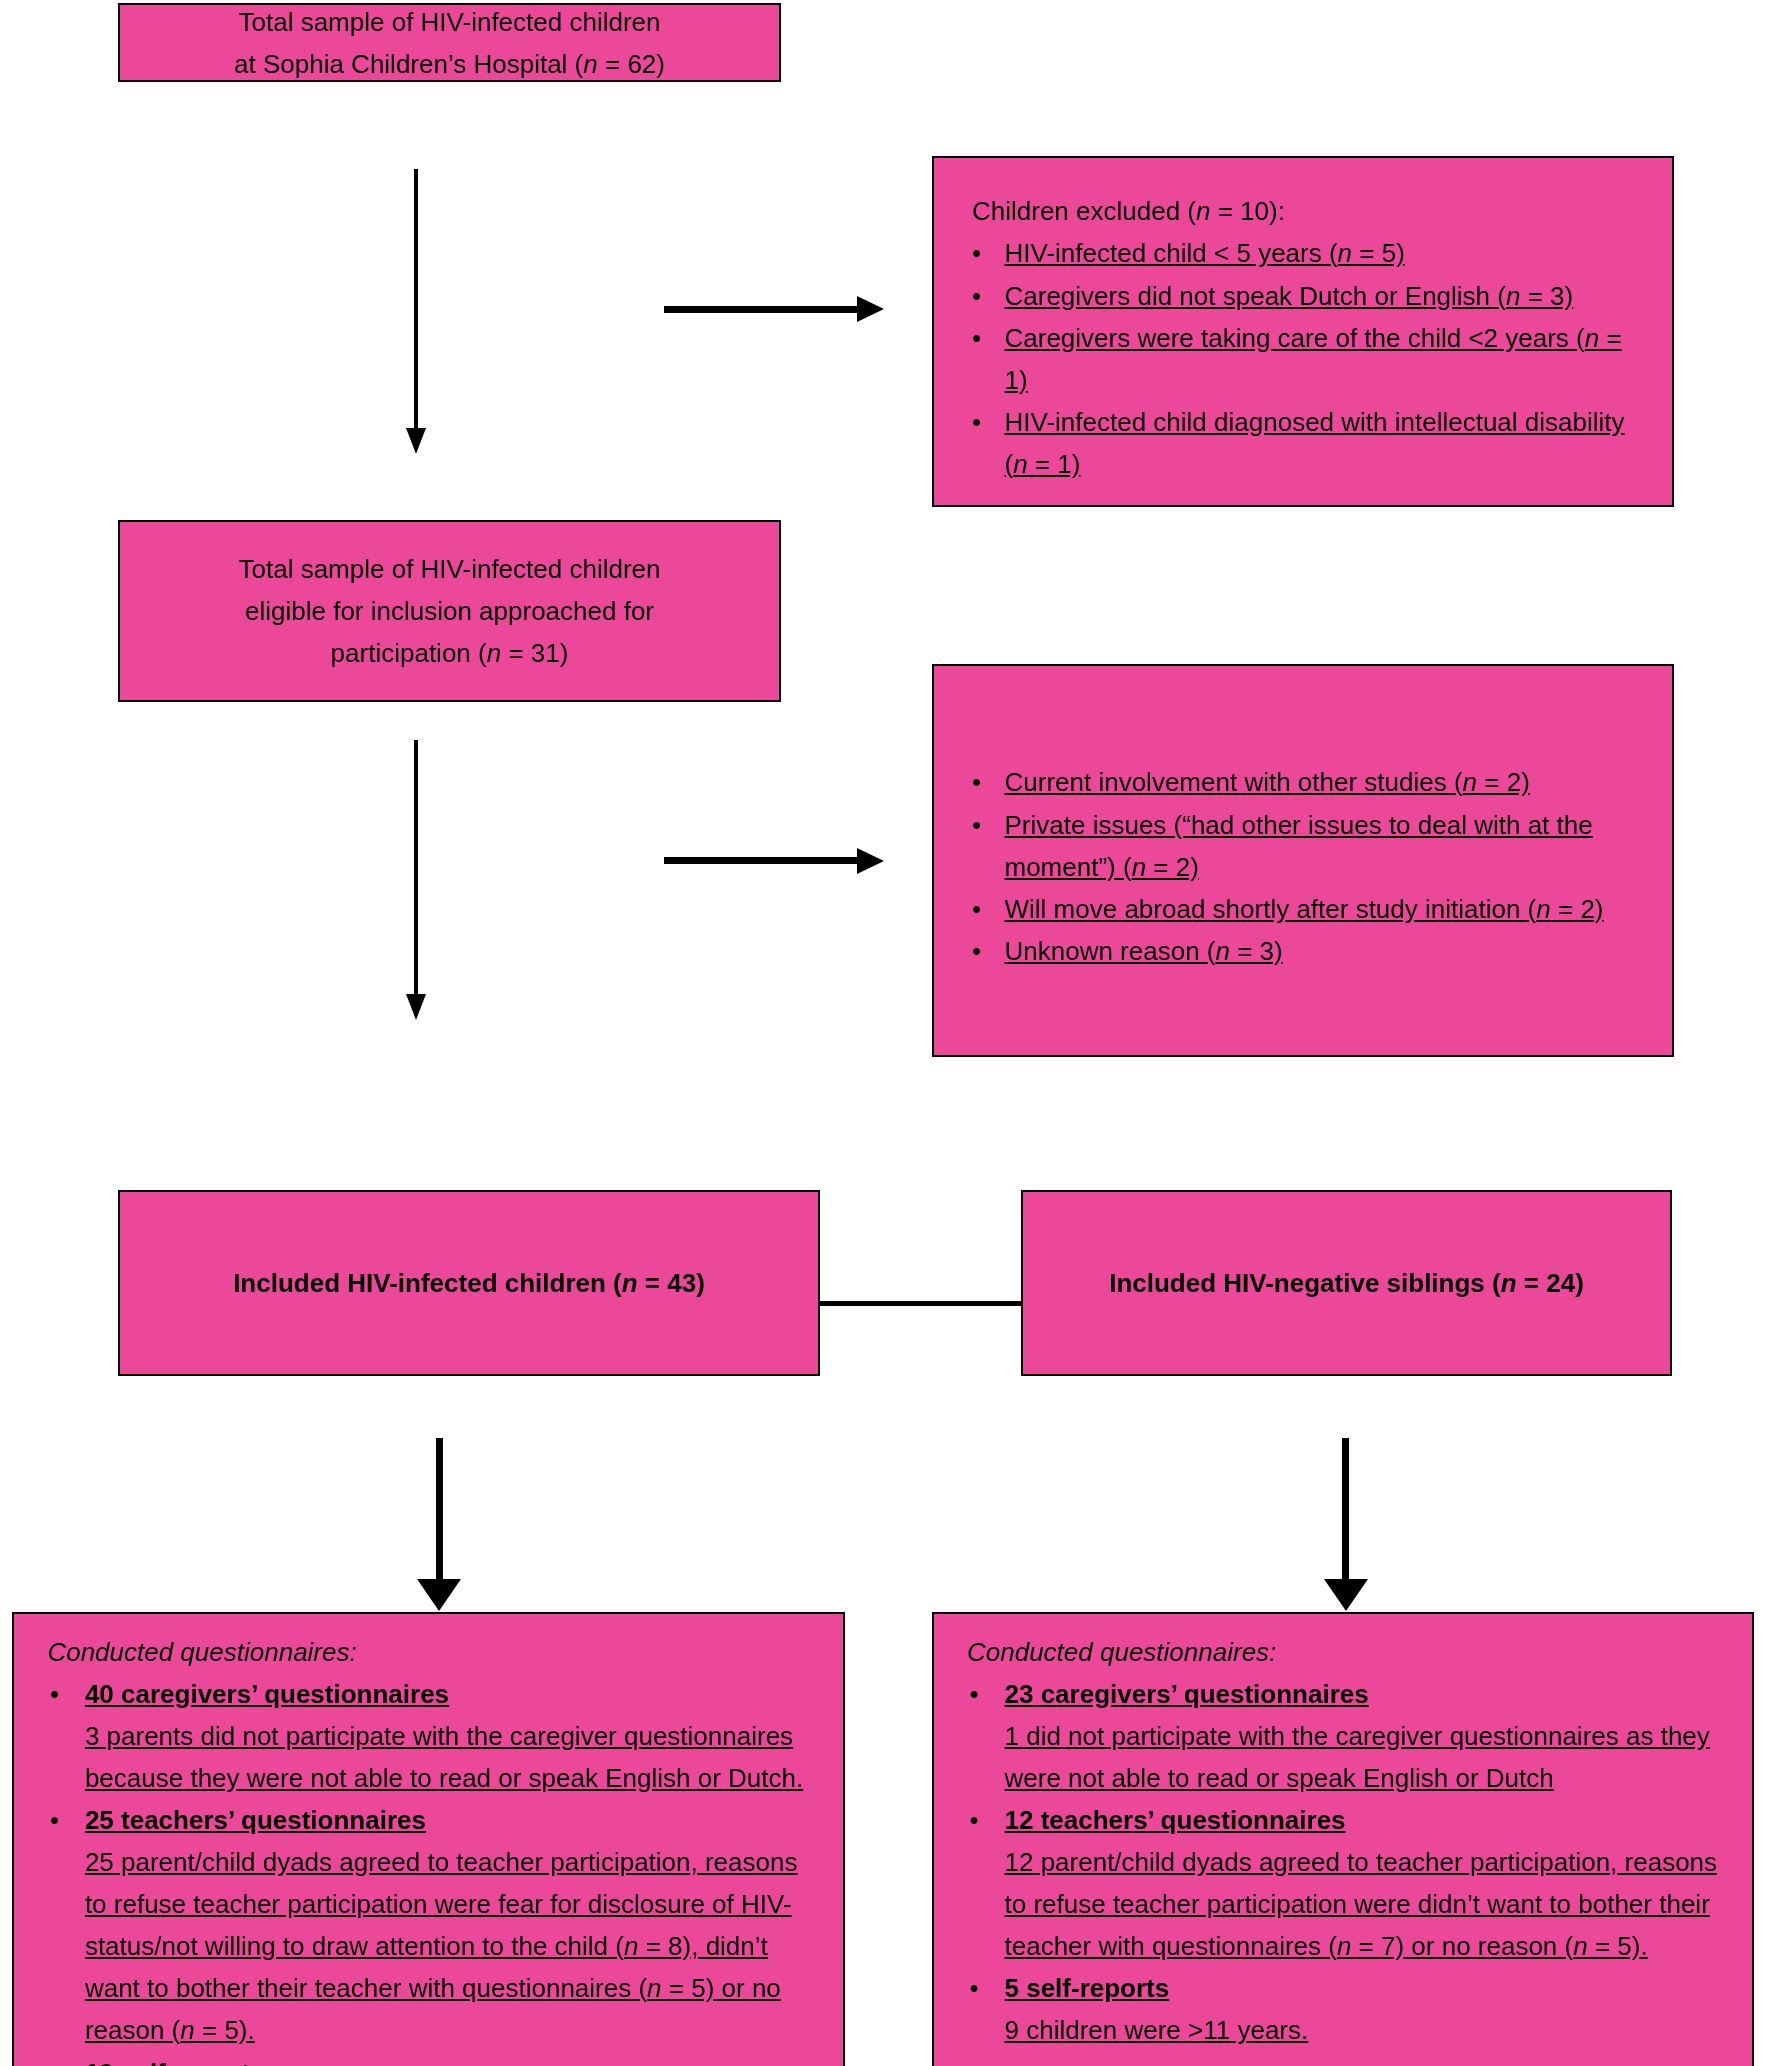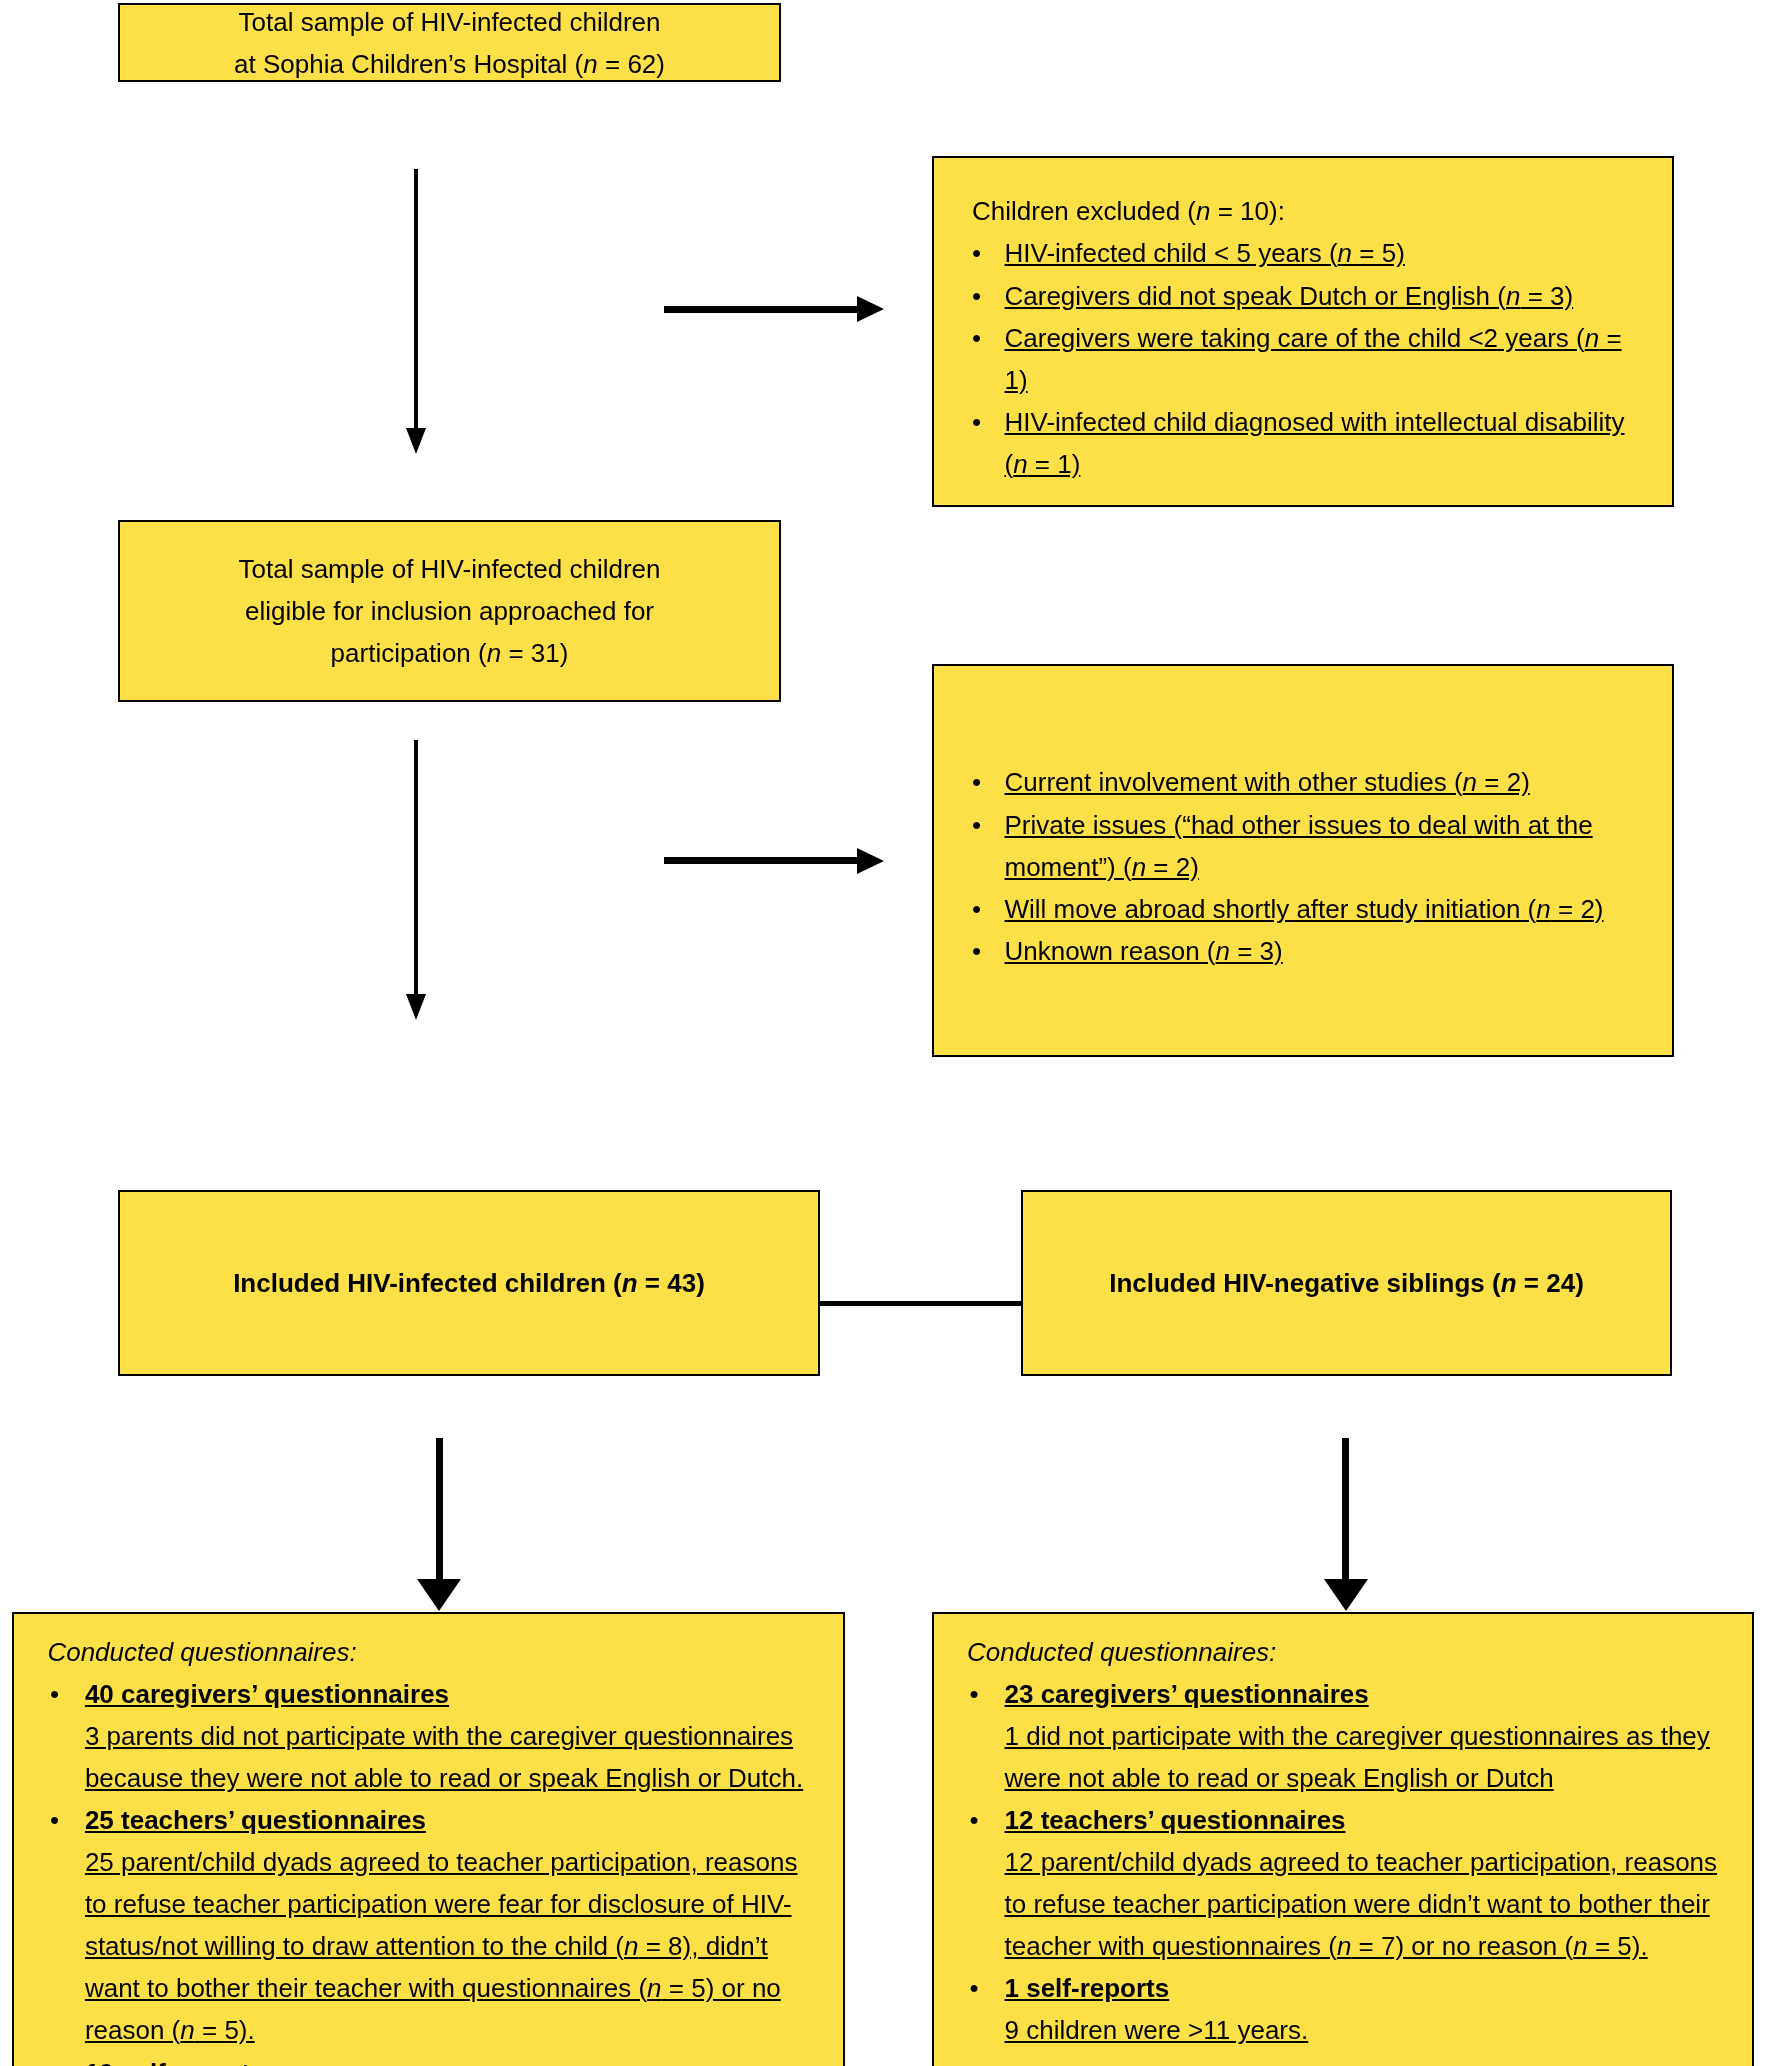--- a/index.html
+++ b/index.html
@@ -16,21 +16,21 @@
     width: 1766px;
     height: 2293px;
     background: #ffffff;
     overflow: hidden;
   }
 
   .box {
     position: absolute;
     box-sizing: border-box;
     border: 2.9px solid #000000;
-    background: #fde047;
+    background: #ec4899;
     display: flex;
     flex-direction: column;
     justify-content: center;
   }
 
   .box-text {
     font-size: 26px;
     line-height: 1.62;
     text-align: center;
     padding: 0 14px;
@@ -196,21 +196,21 @@
       <ul class="bullets">
         <li>
           <span class="bold">23 caregivers’ questionnaires</span>
           <span class="sub"><span>1 did not participate with the caregiver questionnaires as they were not able to read or speak English or Dutch</span></span>
         </li>
         <li>
           <span class="bold">12 teachers’ questionnaires</span>
           <span class="sub"><span>12 parent/child dyads agreed to teacher participation, reasons to refuse teacher participation were didn’t want to bother their teacher with questionnaires (</span><span class="ital">n</span><span> = 7) or no reason (</span><span class="ital">n</span><span> = 5).</span></span>
         </li>
         <li>
-          <span class="bold">1 self-reports</span>
+          <span class="bold">5 self-reports</span>
           <span class="sub"><span>9 children were &gt;11 years.</span></span>
         </li>
       </ul>
     </div>
   </div>
 
   <div class="vline" style="left:414px; top:169px; width:3.7px; height:260px;"></div>
   <div class="arrowhead-down" style="left:406px; top:428px; border-left-width:10px; border-right-width:10px; border-top-width:26px;"></div>
 
   <div class="hline" style="left:664px; top:306px; width:194px; height:7px;"></div>

